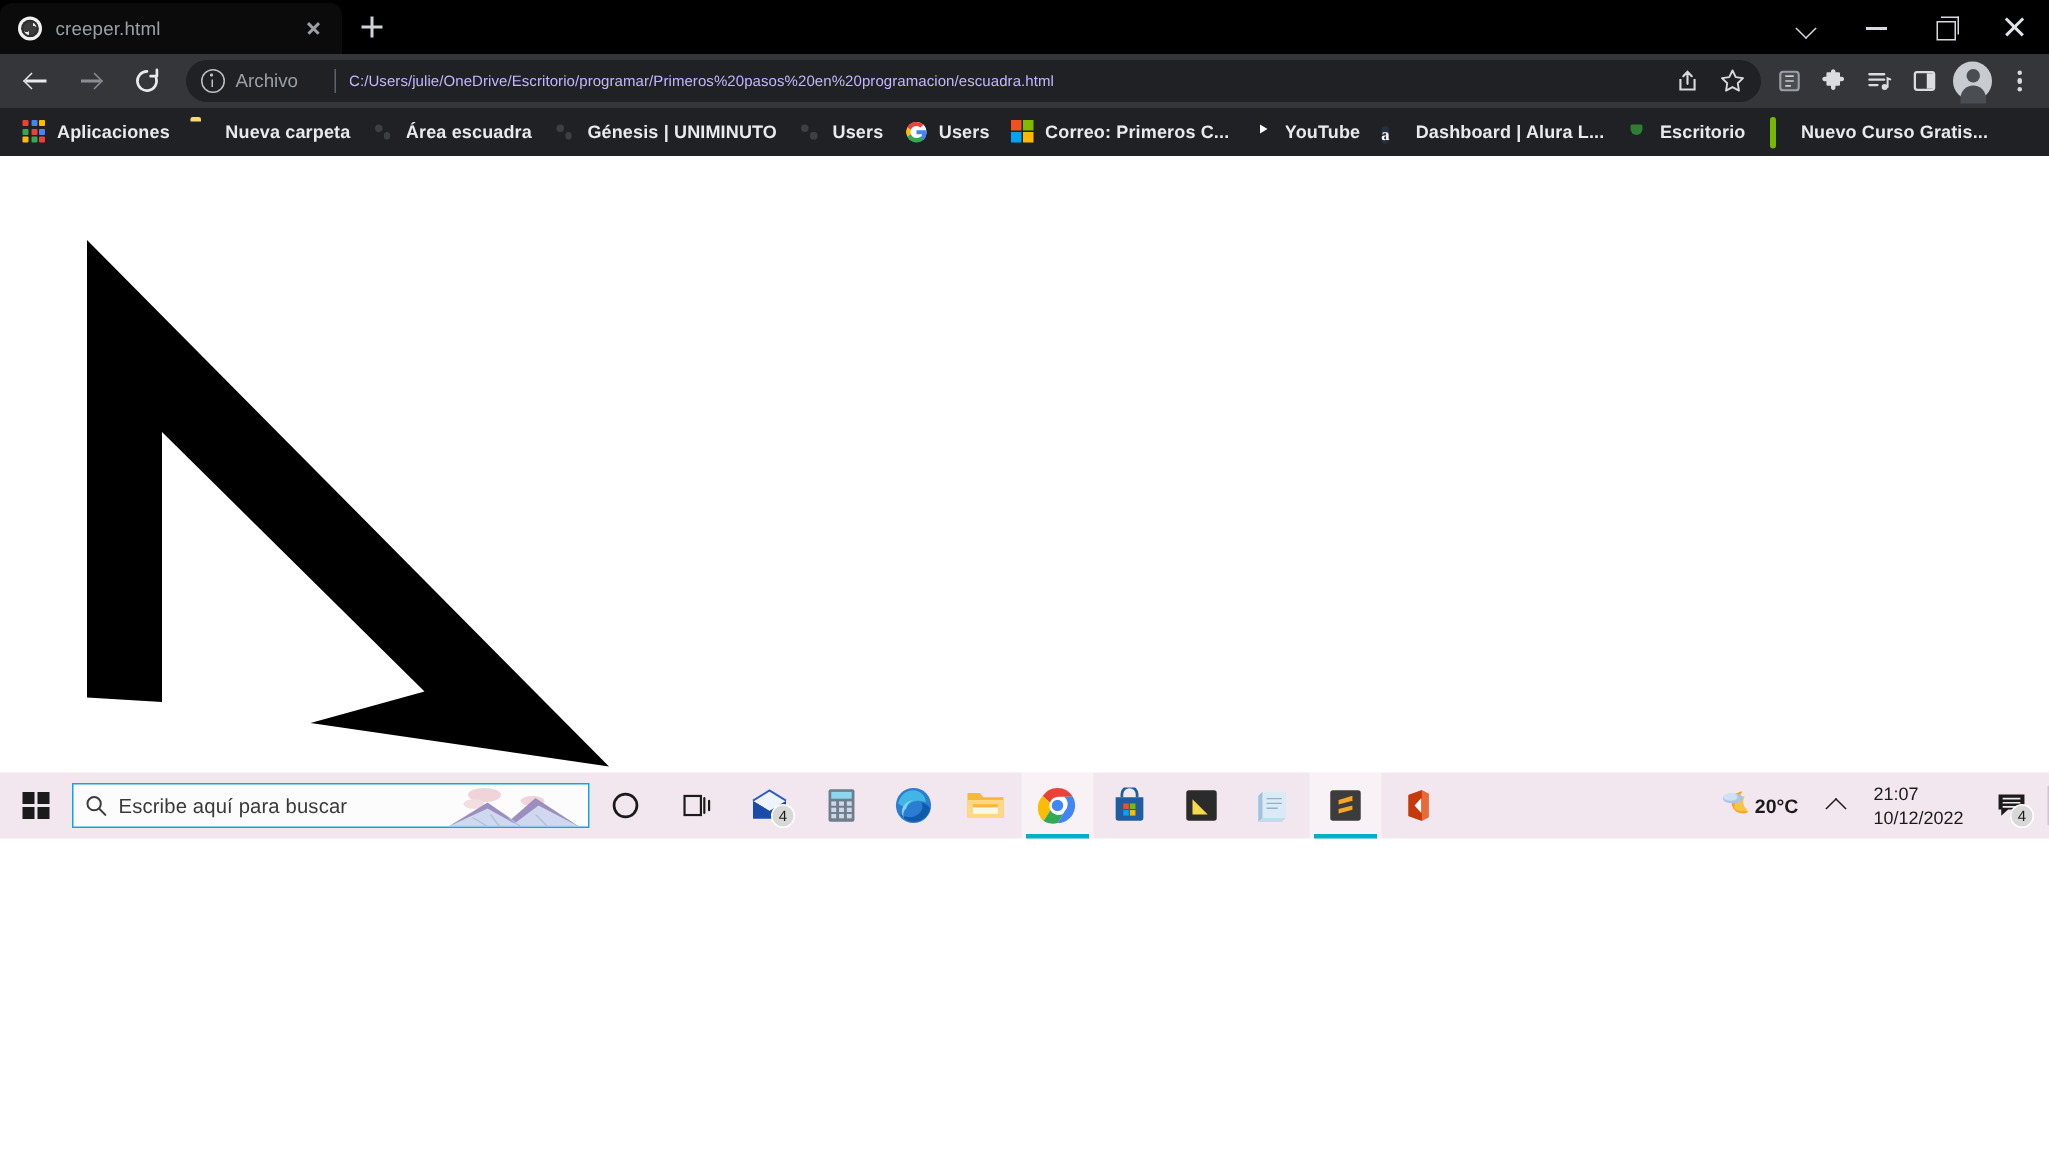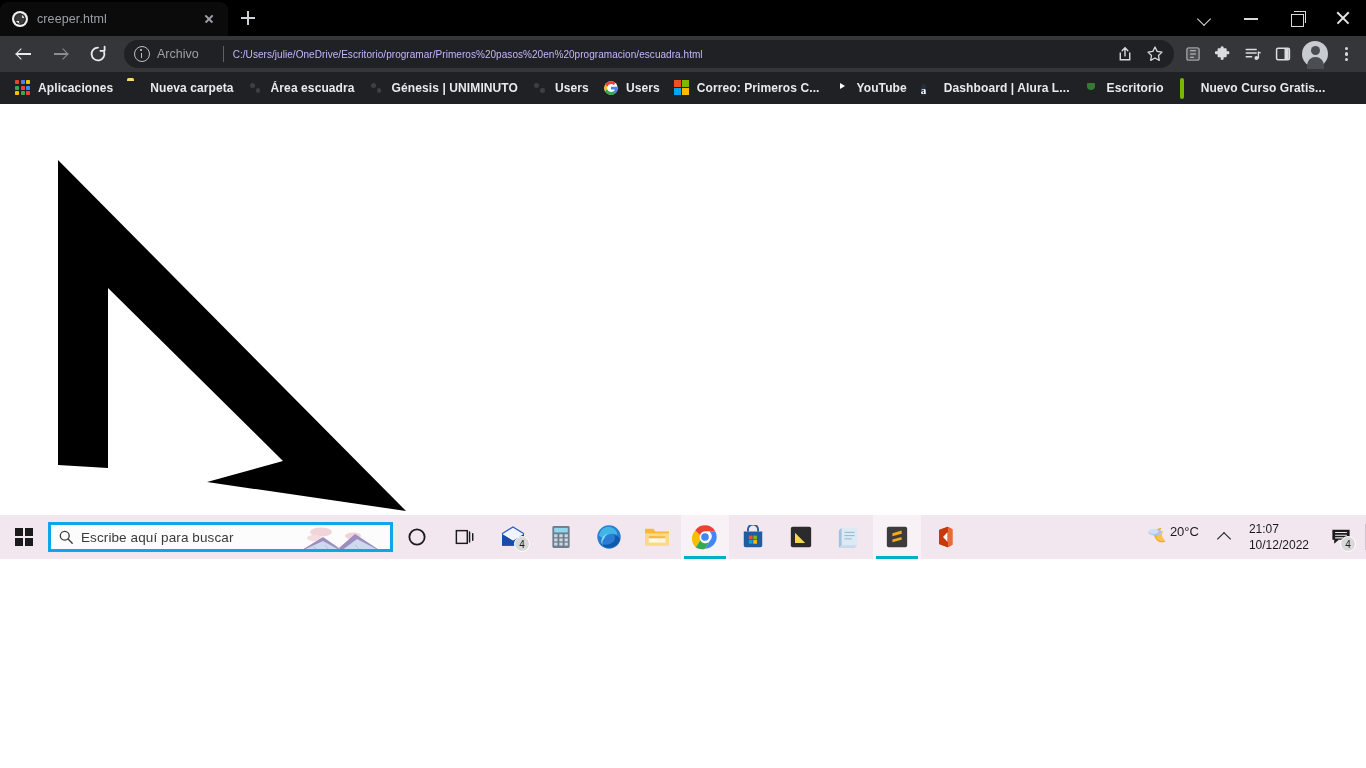--- a/index.html
+++ b/index.html
@@ -236,21 +236,21 @@
   .start {
     width:48px; height:44px; display:flex; align-items:center; justify-content:center;
     flex:0 0 48px;
   }
   .start-glyph {
     display:grid; grid-template-columns:repeat(2,8px); grid-template-rows:repeat(2,8px);
     gap:2px;
   }
   .start-glyph span { background:#1b1b1b; display:block; }
   .searchbox {
-    width:345px; height:30px; background:#fdfcfd; border:3px solid #0ea5e9;
+    width:345px; height:30px; background:#fdfcfd; border:1px solid #0ea5e9;
     display:flex; align-items:center; position:relative; flex:0 0 345px;
     overflow:hidden;
   }
   .search-ico { width:30px; flex:0 0 30px; display:flex; justify-content:center; }
   .search-text { font-size:13.5px; color:#3a3a3a; letter-spacing:.1px; z-index:2; }
   .search-art {
     position:absolute; right:0; top:0; width:105px; height:28px; overflow:hidden;
   }
   .tbicon {
     width:48px; height:44px; position:relative; flex:0 0 48px;
@@ -262,21 +262,21 @@
   }
   .tbicon.active { background:rgba(255,255,255,.42); }
   .badge {
     position:absolute; right:7px; bottom:7px; width:16px; height:16px;
     border-radius:50%; background:#d8d8d8; color:#1b1b1b; font-size:10px;
     line-height:16px; text-align:center; border:1px solid #fff;
   }
   .tray {
     margin-left:auto; display:flex; align-items:center; height:44px; flex:0 0 auto;
   }
-  .tray-weather { display:flex; gap:0; padding:0 10px; }
+  .tray-weather { display:flex; align-items:center; gap:0; padding:0 10px;font-weight:bold; }
   .weather-temp { font-size:13px; color:#1b1b1b; }
   .tray-chev { width:30px; height:44px; position:relative; }
   .tray-chev::before {
     content:""; position:absolute; left:10px; top:19px; width:9px; height:9px;
     border-left:1.6px solid #1b1b1b; border-top:1.6px solid #1b1b1b;
     transform:rotate(45deg);
   }
   .tray-clock {
     text-align:left; padding:0 10px; line-height:1.35; color:#1b1b1b;
   }

